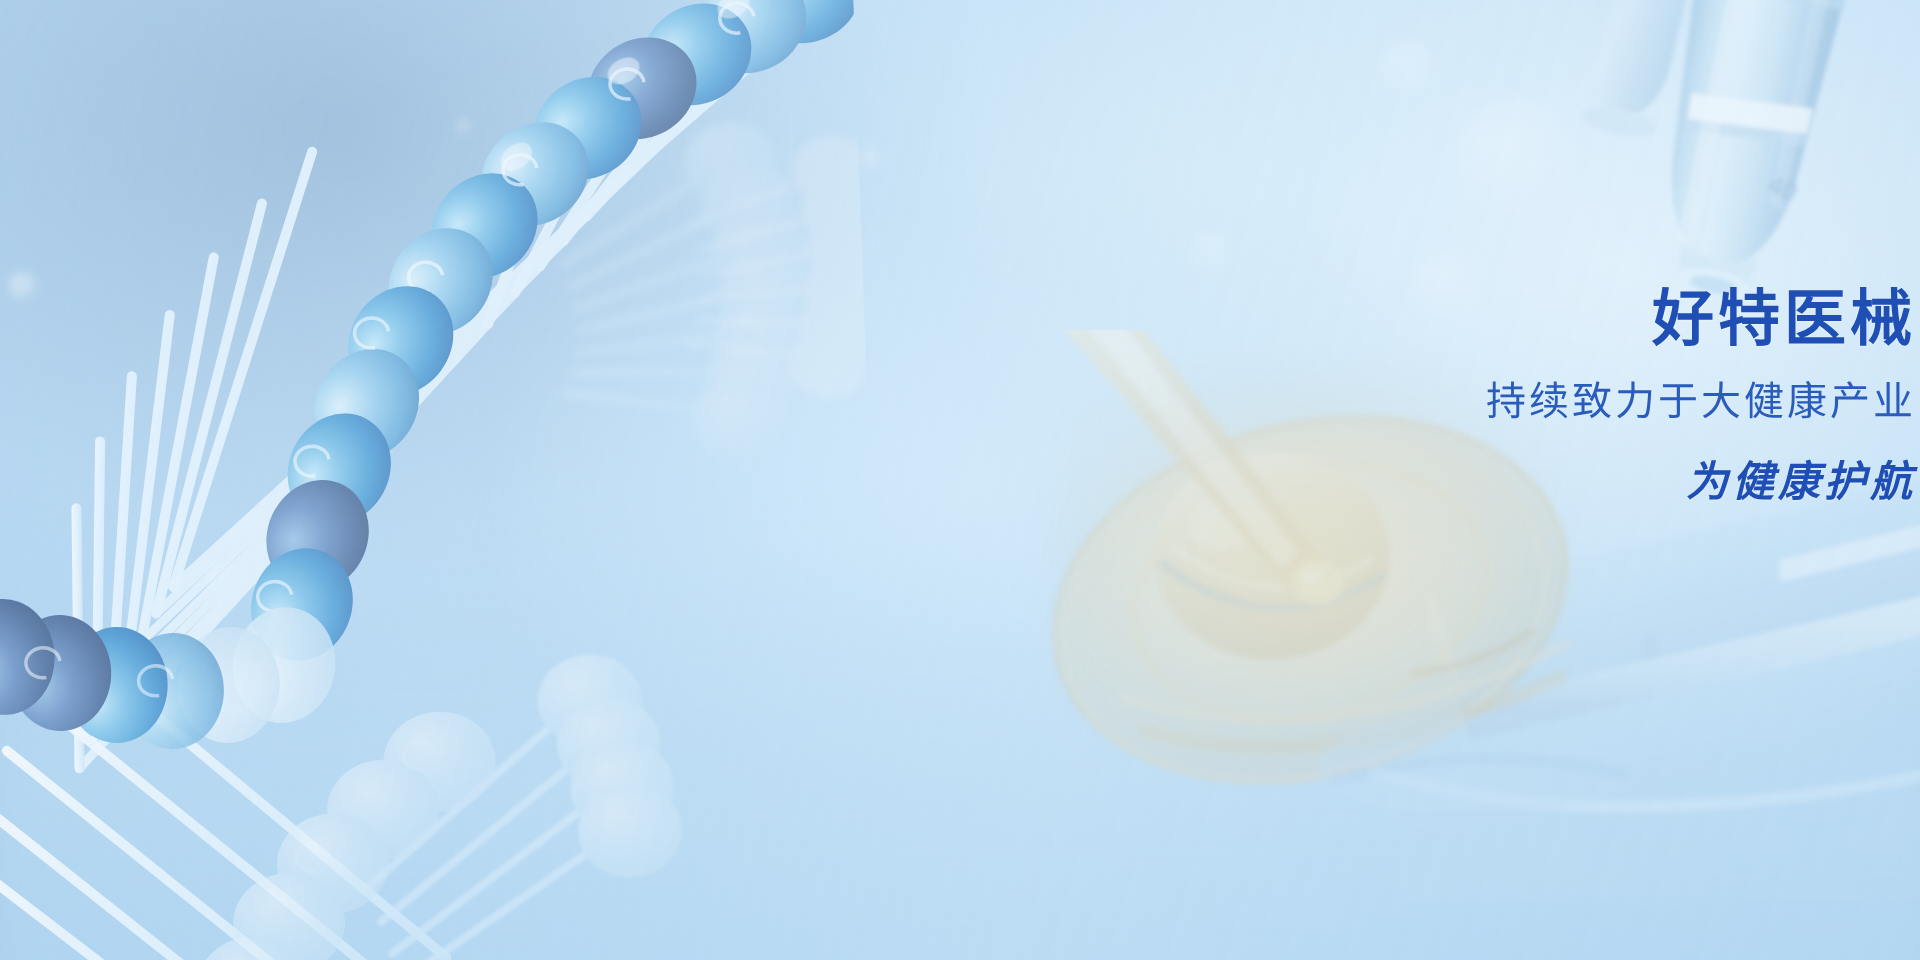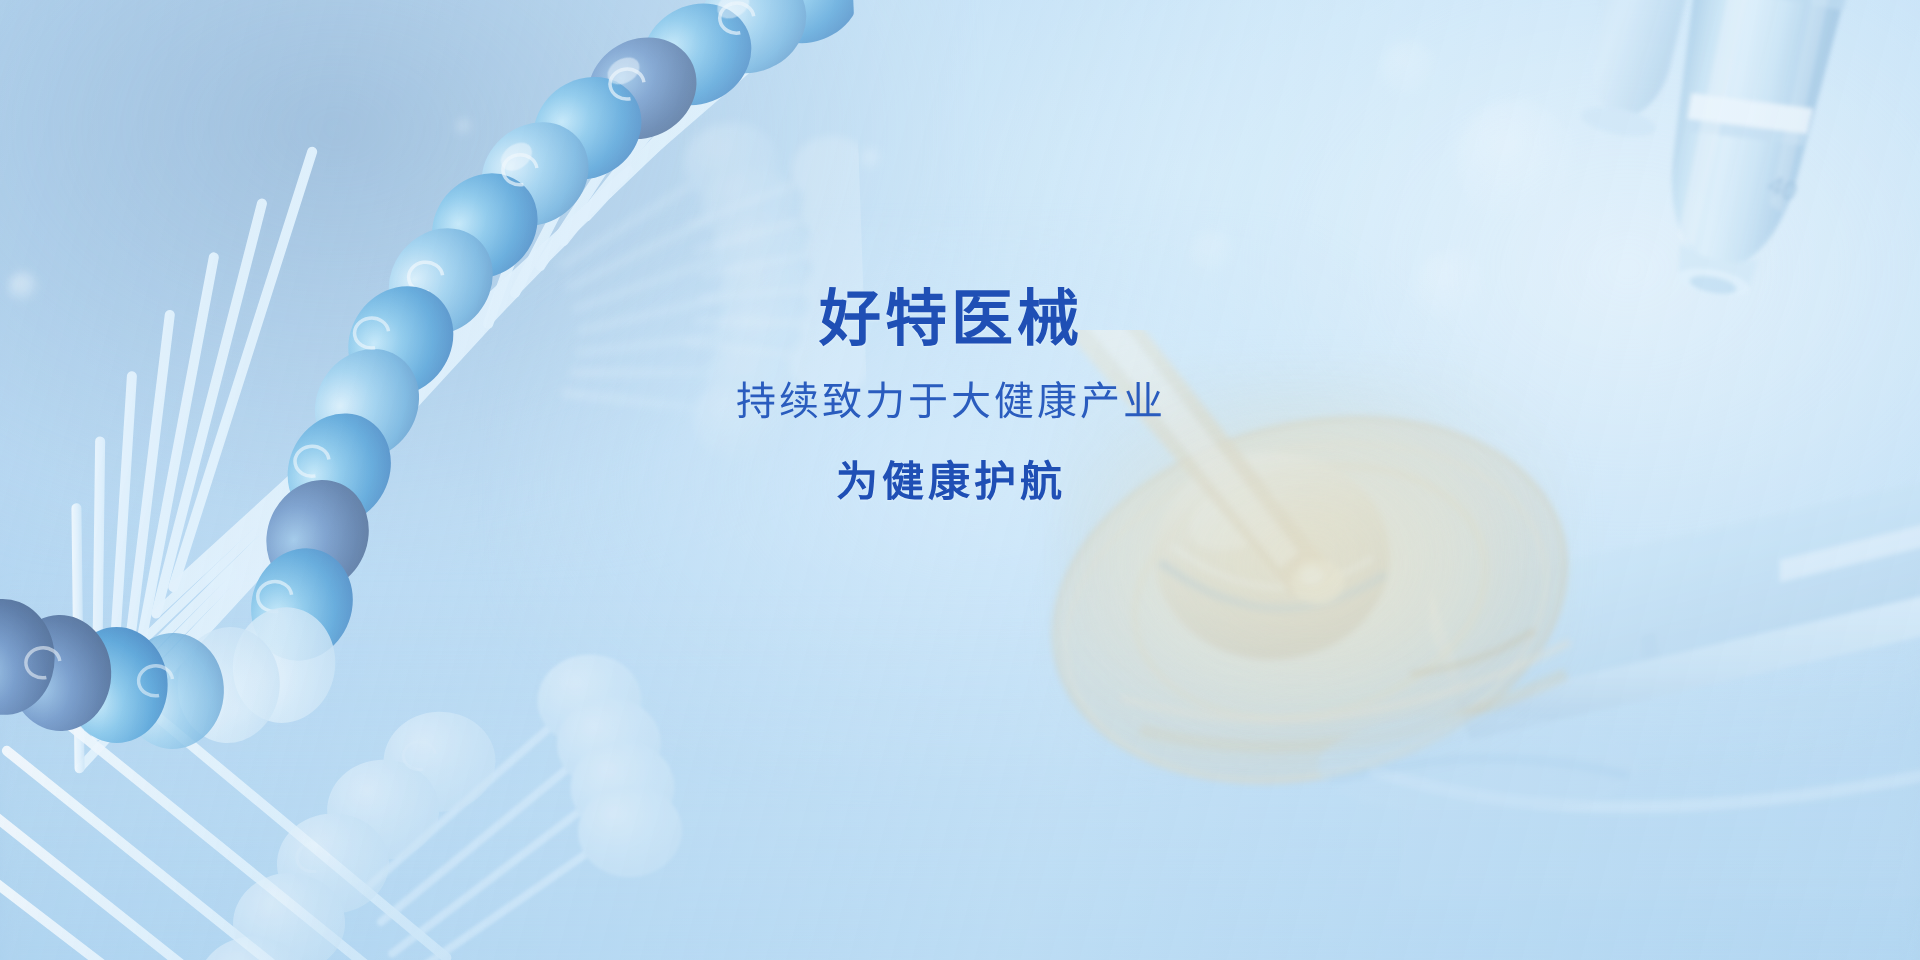--- a/index.html
+++ b/index.html
@@ -83,23 +83,23 @@
   
   .veil{
     position:absolute; inset:0;
     background:linear-gradient(105deg, rgba(176,212,240,.10) 0%, rgba(196,226,247,.30) 34%, rgba(206,232,249,.40) 58%, rgba(190,222,245,.28) 100%);
     pointer-events:none;
   }
 
   
   .copy{
     position:absolute;
-    left:0; right:18px;
+    left:0; right:4px;
     top:288px;
-    text-align:center;
+    text-align:right;
     z-index:40;
   }
   .title{
     font-size:62px;
     font-weight:bold;
     letter-spacing:4px;
     line-height:1;
     color:#1f4fb5;
     text-shadow:0 1px 2px rgba(255,255,255,.35);
   }
@@ -112,20 +112,21 @@
     color:#2a5cbe;
   }
   .tagline{
     margin-top:40px;
     font-size:42px;
     font-weight:bold;
     letter-spacing:4px;
     line-height:1;
     color:#1f4fb5;
     text-shadow:0 1px 2px rgba(255,255,255,.30);
+    font-style:italic;
   }
 </style>
 </head>
 <body>
 
 <div class="banner">
 
   <div class="bg-base"></div>
   <div class="bg-topleft-haze"></div>
   <div class="bg-right-light"></div>

